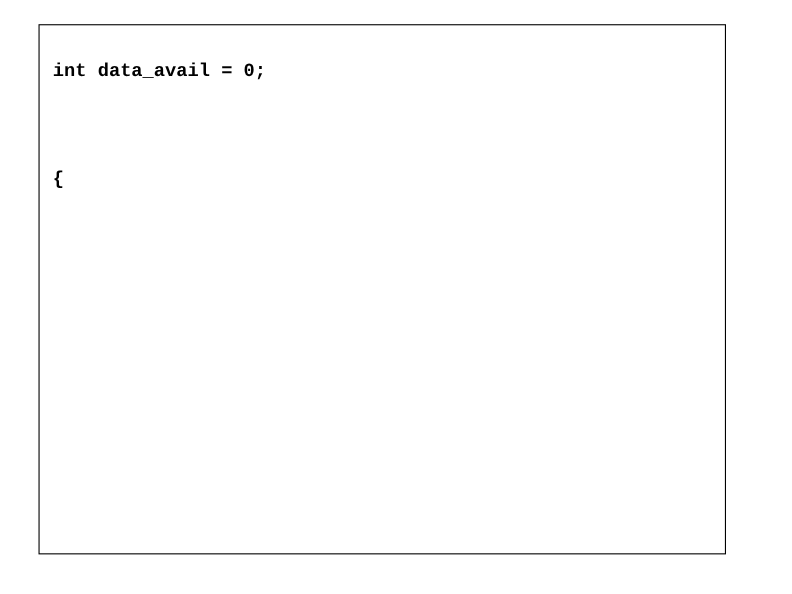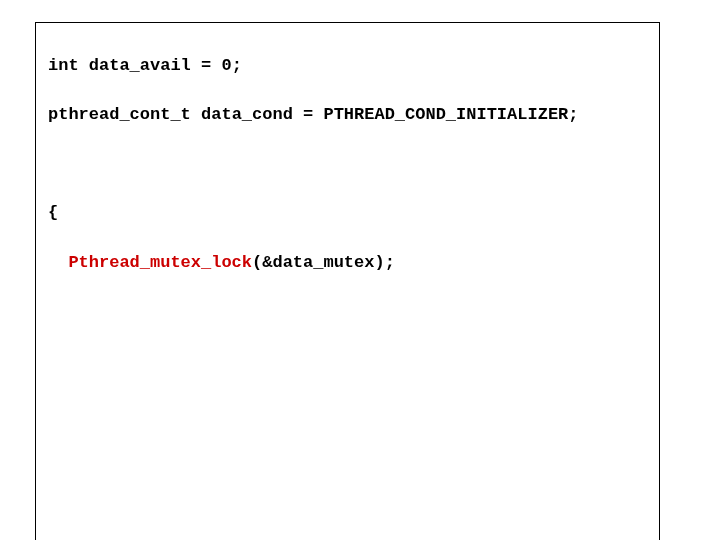--- a/index.html
+++ b/index.html
@@ -33,24 +33,22 @@
   }
   .indent {
     padding-left: 2ch;
   }
 </style>
 </head>
 <body>
 
 <div class="code-block">
 <div><span>int data_avail = 0;</span></div>
-<div><span>pthread_cont_t data_cond = PTHREAD_COND_INITIALIZER;</span></div>
 <div class="blank"></div>
 <div><span>{</span></div>
-<div class="indent"><span class="kw-red">Pthread_mutex_lock</span><span>(&amp;data_mutex);</span></div>
 <div class="blank"></div>
 <div class="blank"></div>
 
 
 
 
 
 
 
 

